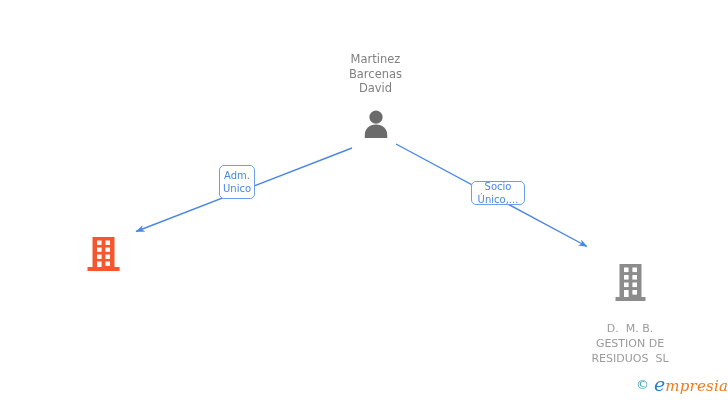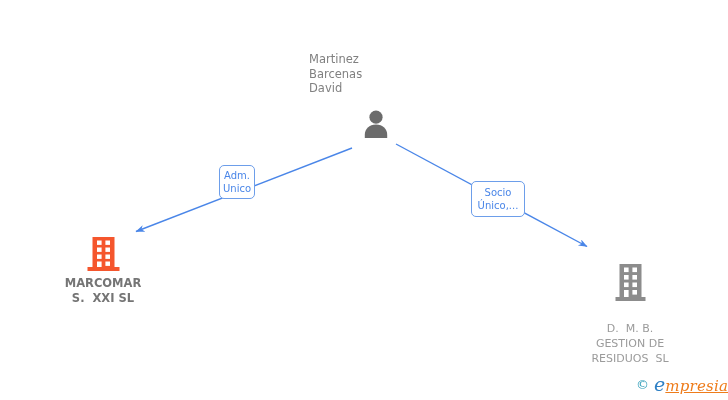--- a/index.html
+++ b/index.html
@@ -1,52 +1,52 @@
 <!DOCTYPE html>
 <html><head>
 <meta charset="utf-8">
 <style>
   html,body{margin:0;padding:0;background:#fff;}
   #stage{
     position:relative;width:728px;height:400px;background:#ffffff;
     font-family:"DejaVu Sans","Liberation Sans",sans-serif;overflow:hidden;
   }
   #edges-layer{position:absolute;left:0;top:0;z-index:1;}
-  .person-wrap{position:absolute;left:309px;top:52px;width:133px;text-align:left;z-index:2;}
+  .person-wrap{position:absolute;left:309px;top:52px;width:133px;text-align:center;z-index:2;}
   .person-name{
     color:#808080;font-size:11.5px;line-height:14.5px;white-space:pre-line;
   }
   .person-icon{margin:14px auto 0;width:30px;height:28px;}
   .person-icon svg{display:block;}
 
   .edge-label{
     position:absolute;z-index:3;background:#ffffff;
     border:1.5px solid #6d9eea;border-radius:5px;
     color:#4a86e8;font-size:10px;line-height:13.5px;text-align:center;
     white-space:pre-line;box-sizing:border-box;
     display:flex;align-items:center;justify-content:center;
   }
   #edge-label-adm{left:219px;top:165px;width:36px;height:34px;}
-  #edge-label-socio{left:471px;top:181px;width:54px;height:36px;}
+  #edge-label-socio{left:471px;top:181px;width:54px;height:24px;}
 
   .company{position:absolute;z-index:2;width:130px;text-align:center;}
   #company-marcomar{left:38px;top:237px;}
   #company-dmb{left:565px;top:264px;}
   .company .bicon{display:block;margin:0 auto;}
   .company-label{margin-top:5px;font-size:11.5px;line-height:14.5px;white-space:pre-wrap;}
   #company-marcomar .company-label{color:#757575;font-weight:bold;}
   #company-dmb .company-label{color:#9b9b9b;font-weight:normal;font-size:11px;line-height:15px;margin-top:20px;}
 
   .watermark{
     position:absolute;left:636px;top:373px;z-index:2;white-space:nowrap;
     font-family:"DejaVu Serif","Liberation Serif",serif;
   }
   .watermark .copy{color:#2d9cb8;font-size:13px;font-family:"DejaVu Sans",sans-serif;vertical-align:2px;}
   .watermark .brand-e{color:#2d7fc4;font-size:19px;font-style:italic;}
-  .watermark .brand-rest{color:#ee7c1b;font-size:15px;font-style:italic;letter-spacing:0.2px;text-decoration:underline;}
+  .watermark .brand-rest{color:#ee7c1b;font-size:15px;font-style:italic;letter-spacing:0.2px;}
 </style>
 </head>
 <body>
 
 <div id="stage">
 
   <svg id="edges-layer" width="728" height="400" viewBox="0 0 728 400">
     <defs>
       <marker id="arrowhead" markerWidth="10" markerHeight="8" refX="8.5" refY="3.5" orient="auto" markerUnits="userSpaceOnUse">
         <path d="M0,0 L9,3.5 L0,7 L2.6,3.5 Z" fill="#4a86e8"></path>
@@ -83,22 +83,20 @@
         <rect x="12" y="3.5" width="4.6" height="4.4"></rect>
         <rect x="20.4" y="3.5" width="4.6" height="4.4"></rect>
         <rect x="12" y="10.5" width="4.6" height="4.4"></rect>
         <rect x="20.4" y="10.5" width="4.6" height="4.4"></rect>
         <rect x="12" y="17.5" width="4.6" height="4.4"></rect>
         <rect x="20.4" y="17.5" width="4.6" height="4.4"></rect>
         <rect x="12" y="24.5" width="4.6" height="5.5"></rect>
         <rect x="20.4" y="24.5" width="4.6" height="4.4"></rect>
       </g>
     </svg>
-    <div class="company-label">MARCOMAR
-S.  XXI SL</div>
   </div>
 
   <div class="company" id="company-dmb">
     <svg class="bicon" width="33" height="37" viewBox="0 0 33 37">
       <g fill="#8c8c8c">
         <rect x="5.5" y="0" width="22" height="34"></rect>
         <rect x="1.5" y="33" width="30" height="4"></rect>
       </g>
       <g fill="#ffffff">
         <rect x="10" y="3.5" width="4.6" height="4.6"></rect>

